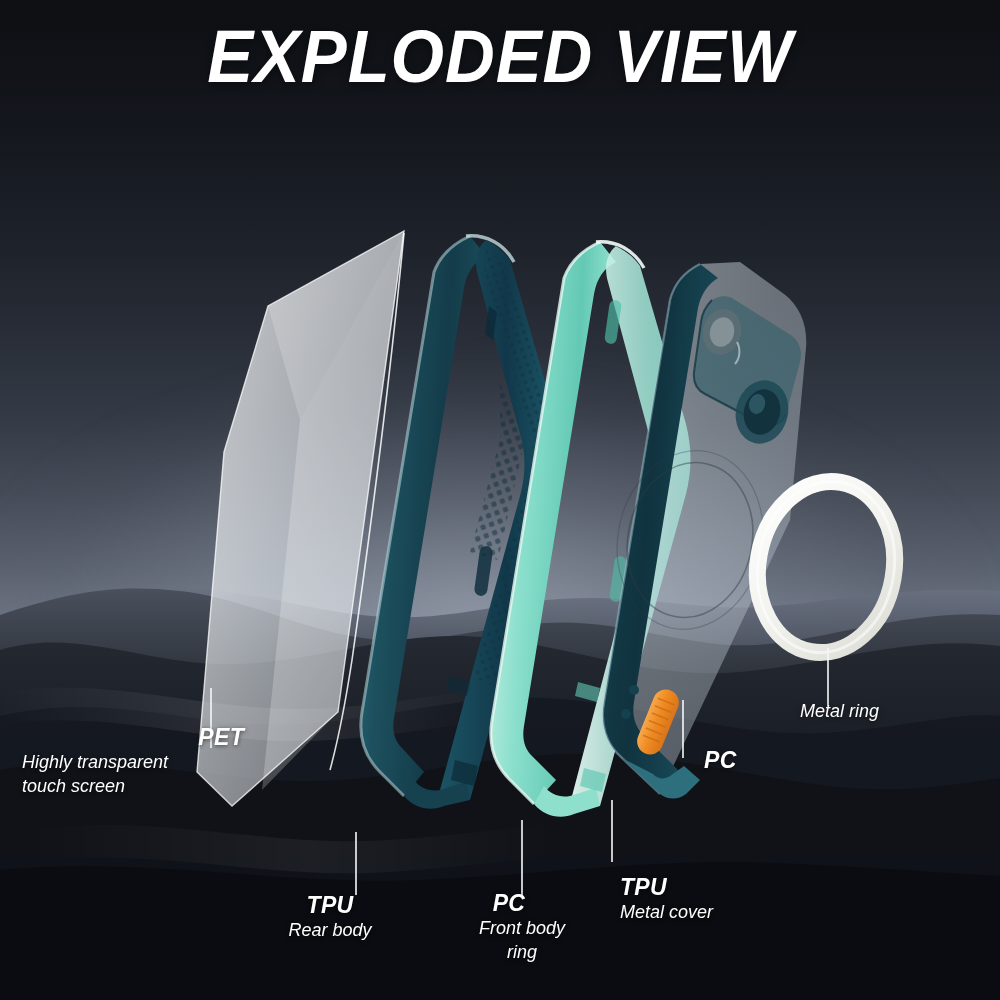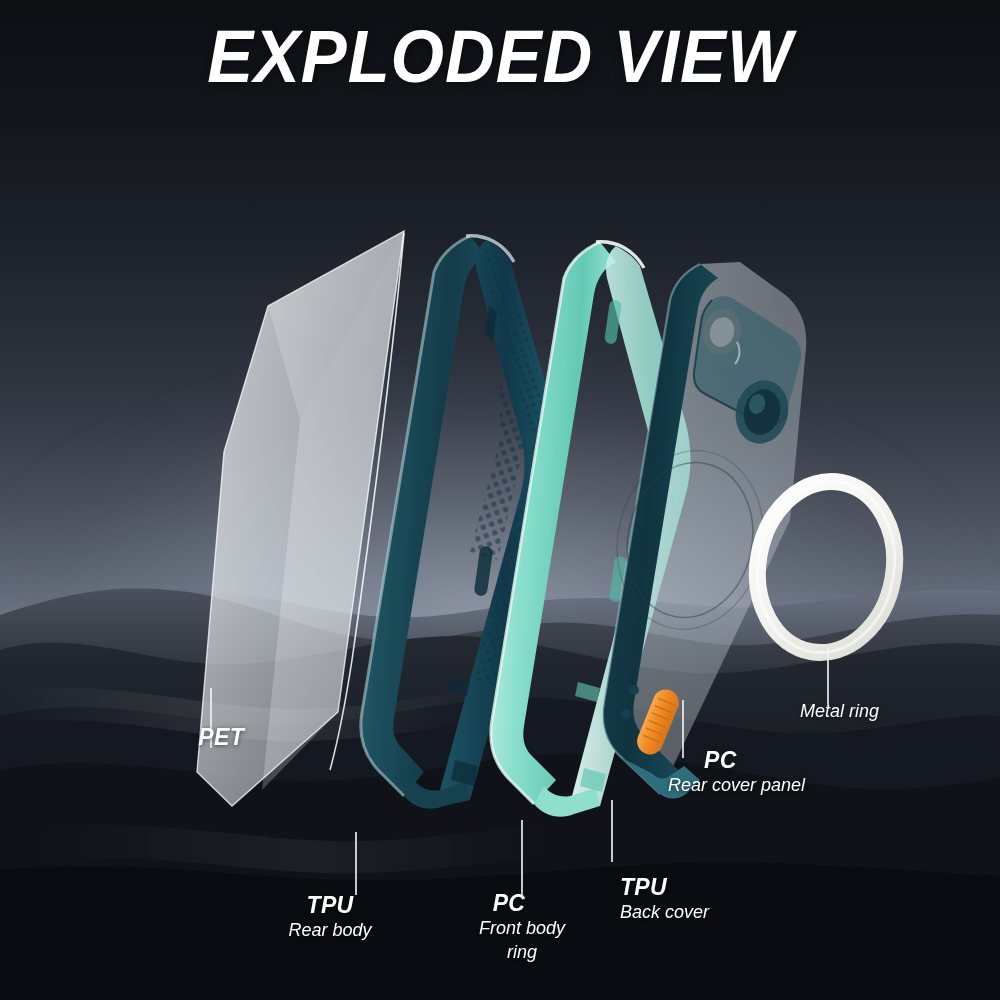--- a/index.html
+++ b/index.html
@@ -336,40 +336,41 @@
         <line x1="522" y1="820" x2="522" y2="896"></line>
         <line x1="612" y1="800" x2="612" y2="862"></line>
         <line x1="683" y1="700" x2="683" y2="758"></line>
         <line x1="828" y1="648" x2="828" y2="706"></line>
       </g>
     </svg>
   </div>
 
   <div class="callout c-left" style="left:22px;top:712px;width:250px;">
     <span class="mat" style="display:block;text-align:right;padding-right:28px;">PET</span>
+    <span class="desc">Highly transparent</span>
+    <span class="desc">touch screen</span>
   </div>
 
   <div class="callout c-center" style="left:214px;top:880px;width:232px;">
     <span class="mat">TPU</span>
     <span class="desc">Rear body</span>
   </div>
 
   <div class="callout c-center" style="left:434px;top:878px;width:176px;">
     <span class="mat" style="display:block;text-align:center;padding-right:26px;">PC</span>
     <span class="desc">Front body</span>
     <span class="desc">ring</span>
   </div>
 
   <div class="callout c-left" style="left:620px;top:862px;width:200px;">
     <span class="mat">TPU</span>
-    <span class="desc">Back cover</span>
+    <span class="desc">Metal cover</span>
   </div>
 
   <div class="callout c-left" style="left:668px;top:735px;width:230px;">
     <span class="mat" style="display:block;padding-left:36px;">PC</span>
-    <span class="desc">Rear cover panel</span>
   </div>
 
   <div class="callout c-left" style="left:800px;top:700px;width:200px;">
     <span class="desc">Metal ring</span>
   </div>
 
 </div>
 
 </body></html>

